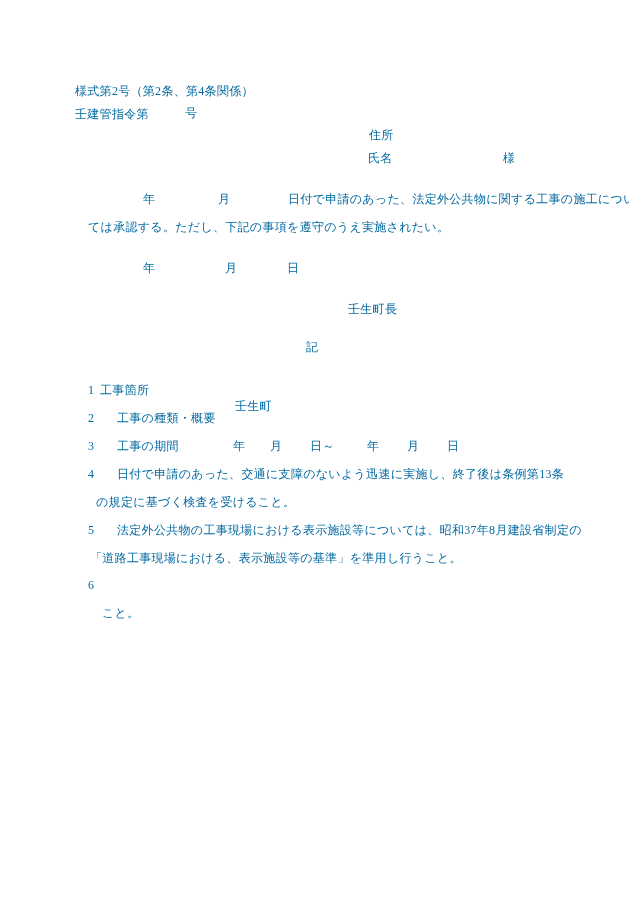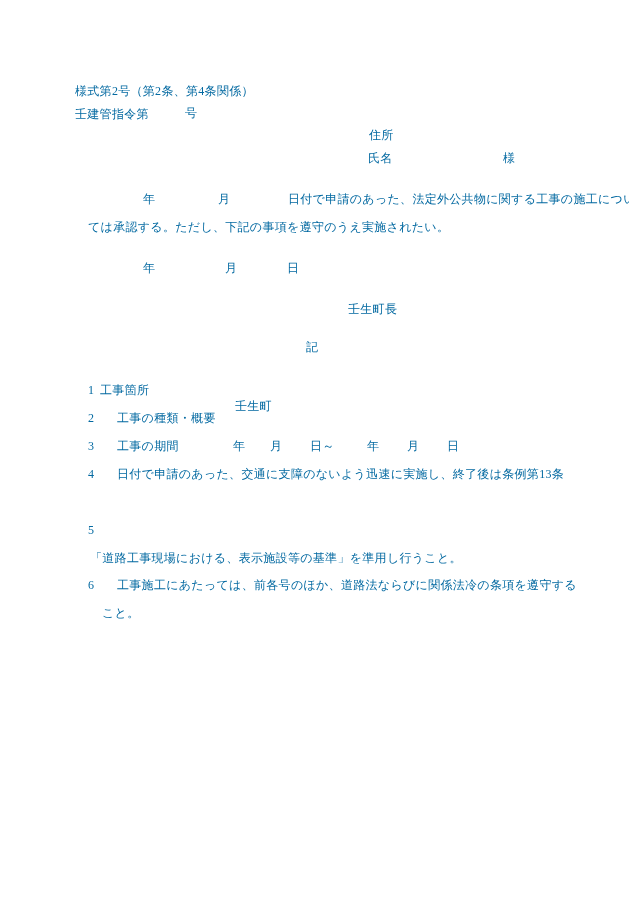--- a/index.html
+++ b/index.html
@@ -63,21 +63,22 @@
   <div class="t" style="left:117px; top:439px;">工事の期間</div>
   <div class="t" style="left:233px; top:439px;">年</div>
   <div class="t" style="left:270px; top:439px;">月</div>
   <div class="t" style="left:310px; top:439px;">日～</div>
   <div class="t" style="left:367px; top:439px;">年</div>
   <div class="t" style="left:407px; top:439px;">月</div>
   <div class="t" style="left:447px; top:439px;">日</div>
 
   <div class="t" style="left:88px; top:467px;">4</div>
   <div class="t" style="left:117px; top:467px;">日付で申請のあった、交通に支障のないよう迅速に実施し、終了後は条例第13条</div>
+  <div class="t" style="left:96px; top:495px;">の規定に基づく検査を受けること。</div>
 
   <div class="t" style="left:88px; top:523px;">5</div>
+  <div class="t" style="left:117px; top:523px;">法定外公共物の工事現場における表示施設等については、昭和37年8月建設省制定の</div>
   <div class="t" style="left:90px; top:551px;text-align:right;">「道路工事現場における、表示施設等の基準」を準用し行うこと。</div>
 
   <div class="t" style="left:88px; top:578px;">6</div>
-  <div class="t" style="left:117px; top:578px;">工事施工にあたっては、前各号のほか、道路法ならびに関係法冷の条項を遵守する</div>
   <div class="t" style="left:102px; top:606px;text-align:right;">こと。</div>
 
 </div>
 
 </body></html>

